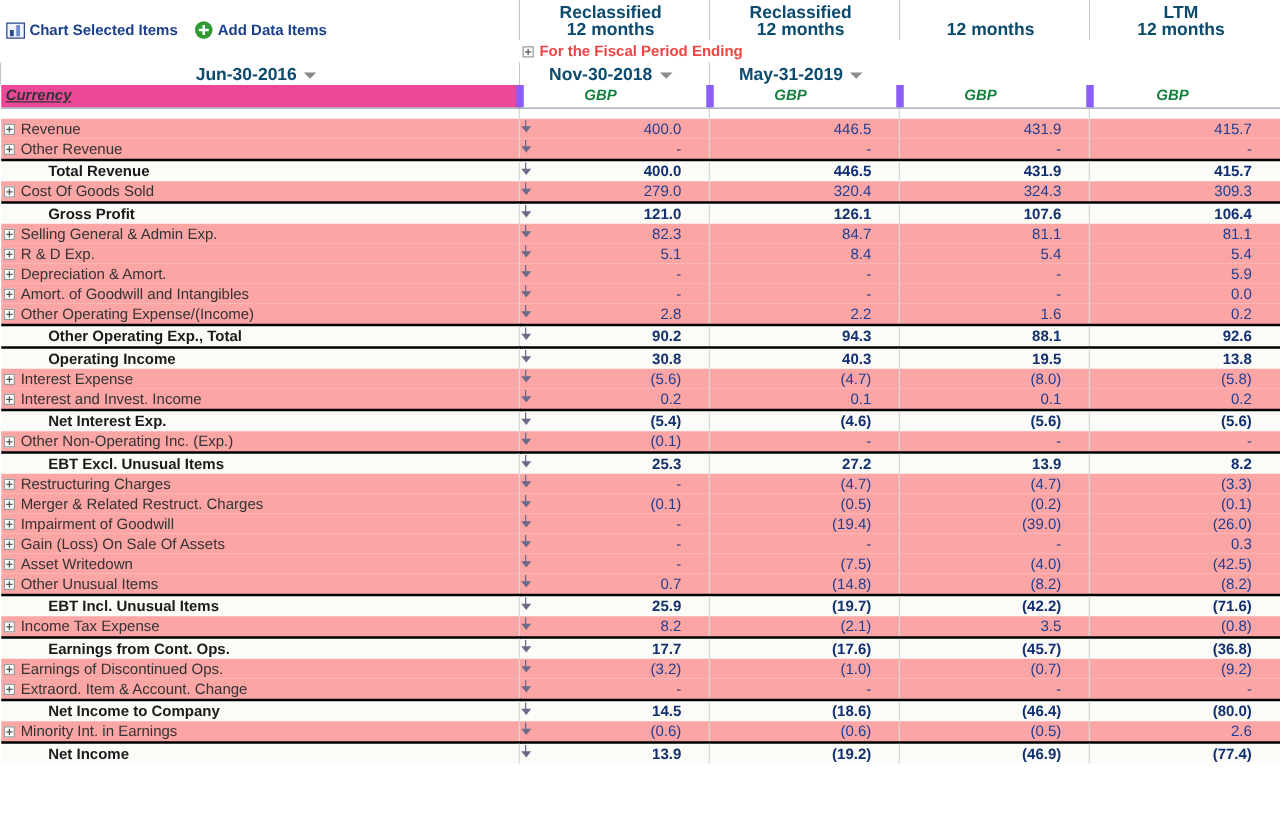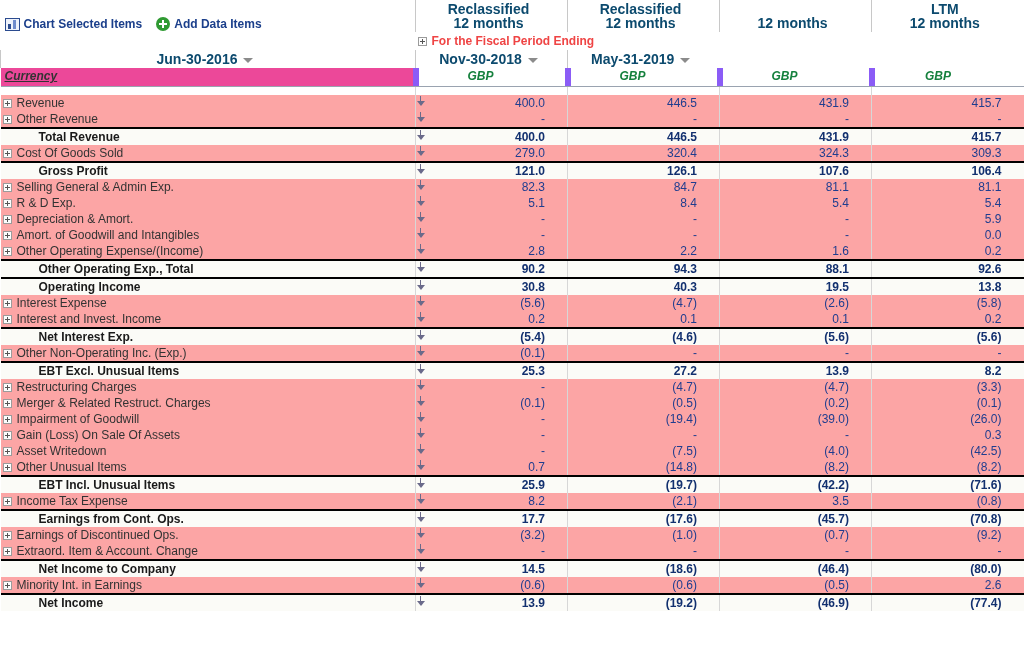--- a/index.html
+++ b/index.html
@@ -348,21 +348,21 @@
           <td class="val">30.8</td>
           <td class="val">40.3</td>
           <td class="val">19.5</td>
           <td class="val">13.8</td>
         </tr>
         <tr class="r-alt">
           <td class="lbl"><span class="exp"></span><span>Interest Expense</span></td>
           <td class="arrowcell"><span class="arrow-ico"></span></td>
           <td class="val">(5.6)</td>
           <td class="val">(4.7)</td>
-          <td class="val">(2.6)</td>
+          <td class="val">(8.0)</td>
           <td class="val">(5.8)</td>
         </tr>
         <tr class="r-alt">
           <td class="lbl"><span class="exp"></span><span>Interest and Invest. Income</span></td>
           <td class="arrowcell"><span class="arrow-ico"></span></td>
           <td class="val">0.2</td>
           <td class="val">0.1</td>
           <td class="val">0.1</td>
           <td class="val">0.2</td>
         </tr>
@@ -453,21 +453,21 @@
           <td class="val">(2.1)</td>
           <td class="val">3.5</td>
           <td class="val">(0.8)</td>
         </tr>
         <tr class="total">
           <td class="lbl indent bold-lbl"><span>Earnings from Cont. Ops.</span></td>
           <td class="arrowcell"><span class="arrow-ico"></span></td>
           <td class="val">17.7</td>
           <td class="val">(17.6)</td>
           <td class="val">(45.7)</td>
-          <td class="val">(70.8)</td>
+          <td class="val">(36.8)</td>
         </tr>
         <tr class="r-alt">
           <td class="lbl"><span class="exp"></span><span>Earnings of Discontinued Ops.</span></td>
           <td class="arrowcell"><span class="arrow-ico"></span></td>
           <td class="val">(3.2)</td>
           <td class="val">(1.0)</td>
           <td class="val">(0.7)</td>
           <td class="val">(9.2)</td>
         </tr>
         <tr class="r-alt">

